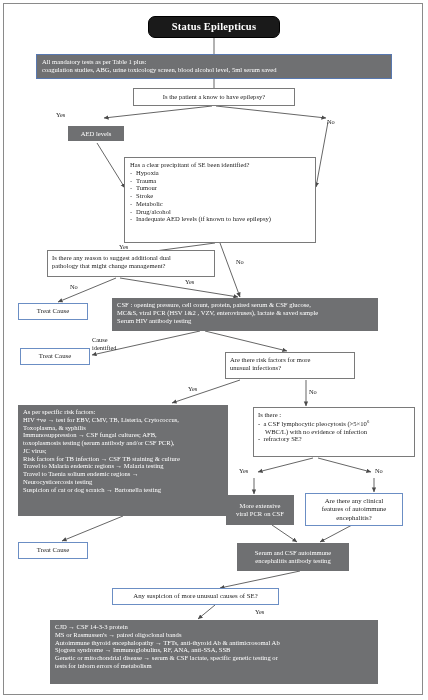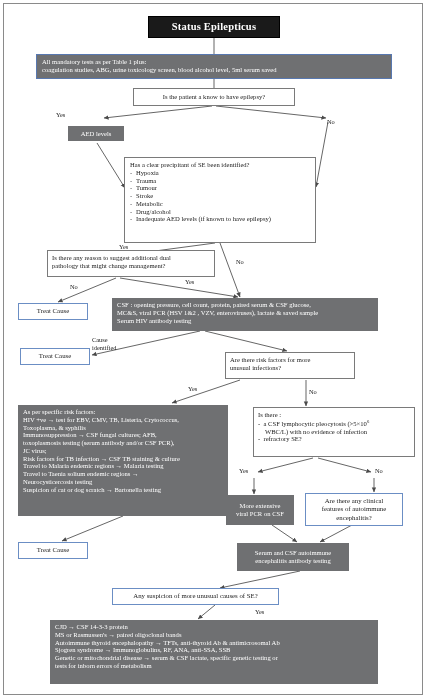--- a/index.html
+++ b/index.html
@@ -172,21 +172,21 @@
       <line x1="272" y1="525" x2="297" y2="542" marker-end="url(#ah)"></line>
 
       <line x1="352" y1="525" x2="320" y2="542" marker-end="url(#ah)"></line>
 
       <line x1="300" y1="571" x2="220" y2="588" marker-end="url(#ah)"></line>
 
       <line x1="215" y1="605" x2="198" y2="619" marker-end="url(#ah)"></line>
     </g>
   </svg>
 
-  <div class="node title-box" style="left:148px; top:16px; width:132px; height:22px;">Status Epilepticus</div>
+  <div class="node title-box" style="left:148px; top:16px; width:132px; height:22px;border-radius:7px;">Status Epilepticus</div>
 
   <div class="node gray-box blue-edge" style="left:36px; top:54px; width:356px; height:25px;">
     <span class="ln">All mandatory tests as per Table 1 plus:</span>
     <span class="ln">coagulation studies, ABG, urine toxicology screen, blood alcohol level, 5ml serum saved</span>
   </div>
 
   <div class="node white-box" style="left:133px; top:88px; width:162px; height:18px; display:flex; align-items:center; justify-content:center;">Is the patient a know to have epilepsy?</div>
 
   <div class="edge-label" style="left:56px; top:111px;">Yes</div>
   <div class="edge-label" style="left:327px; top:118px;">No</div>

